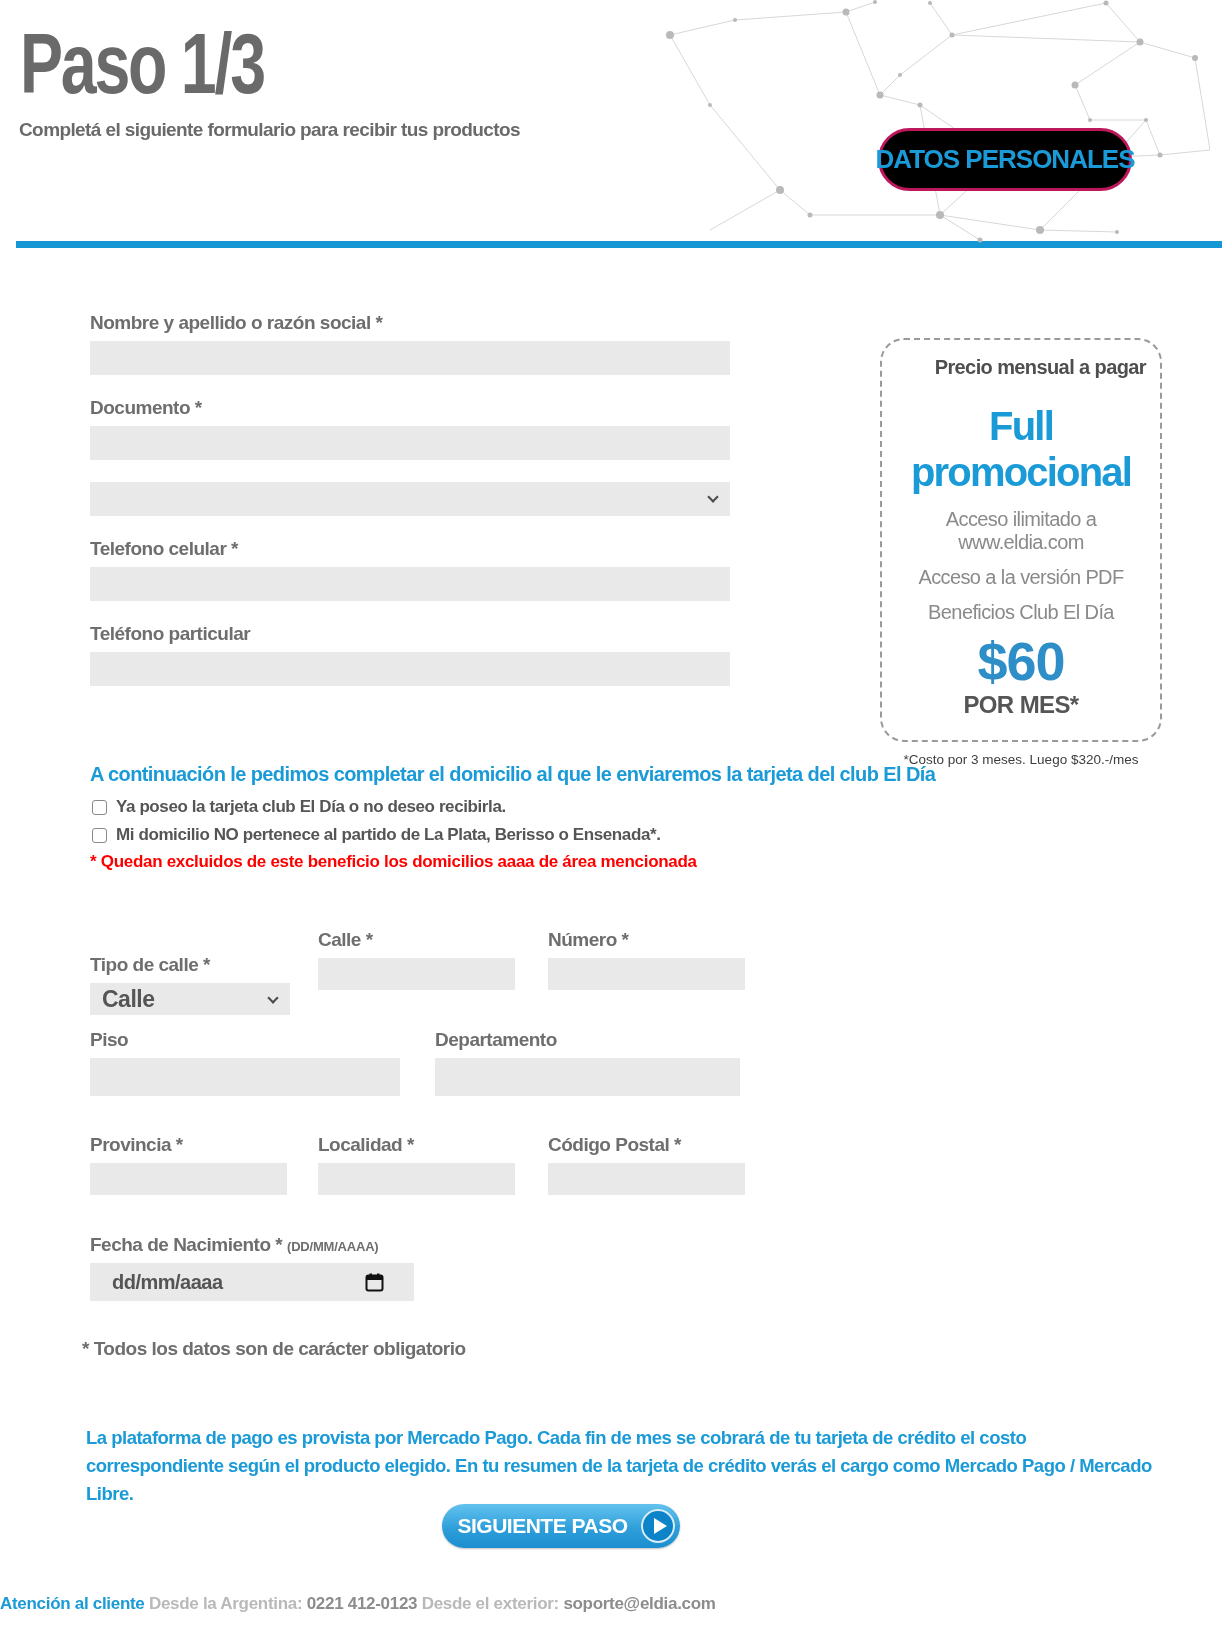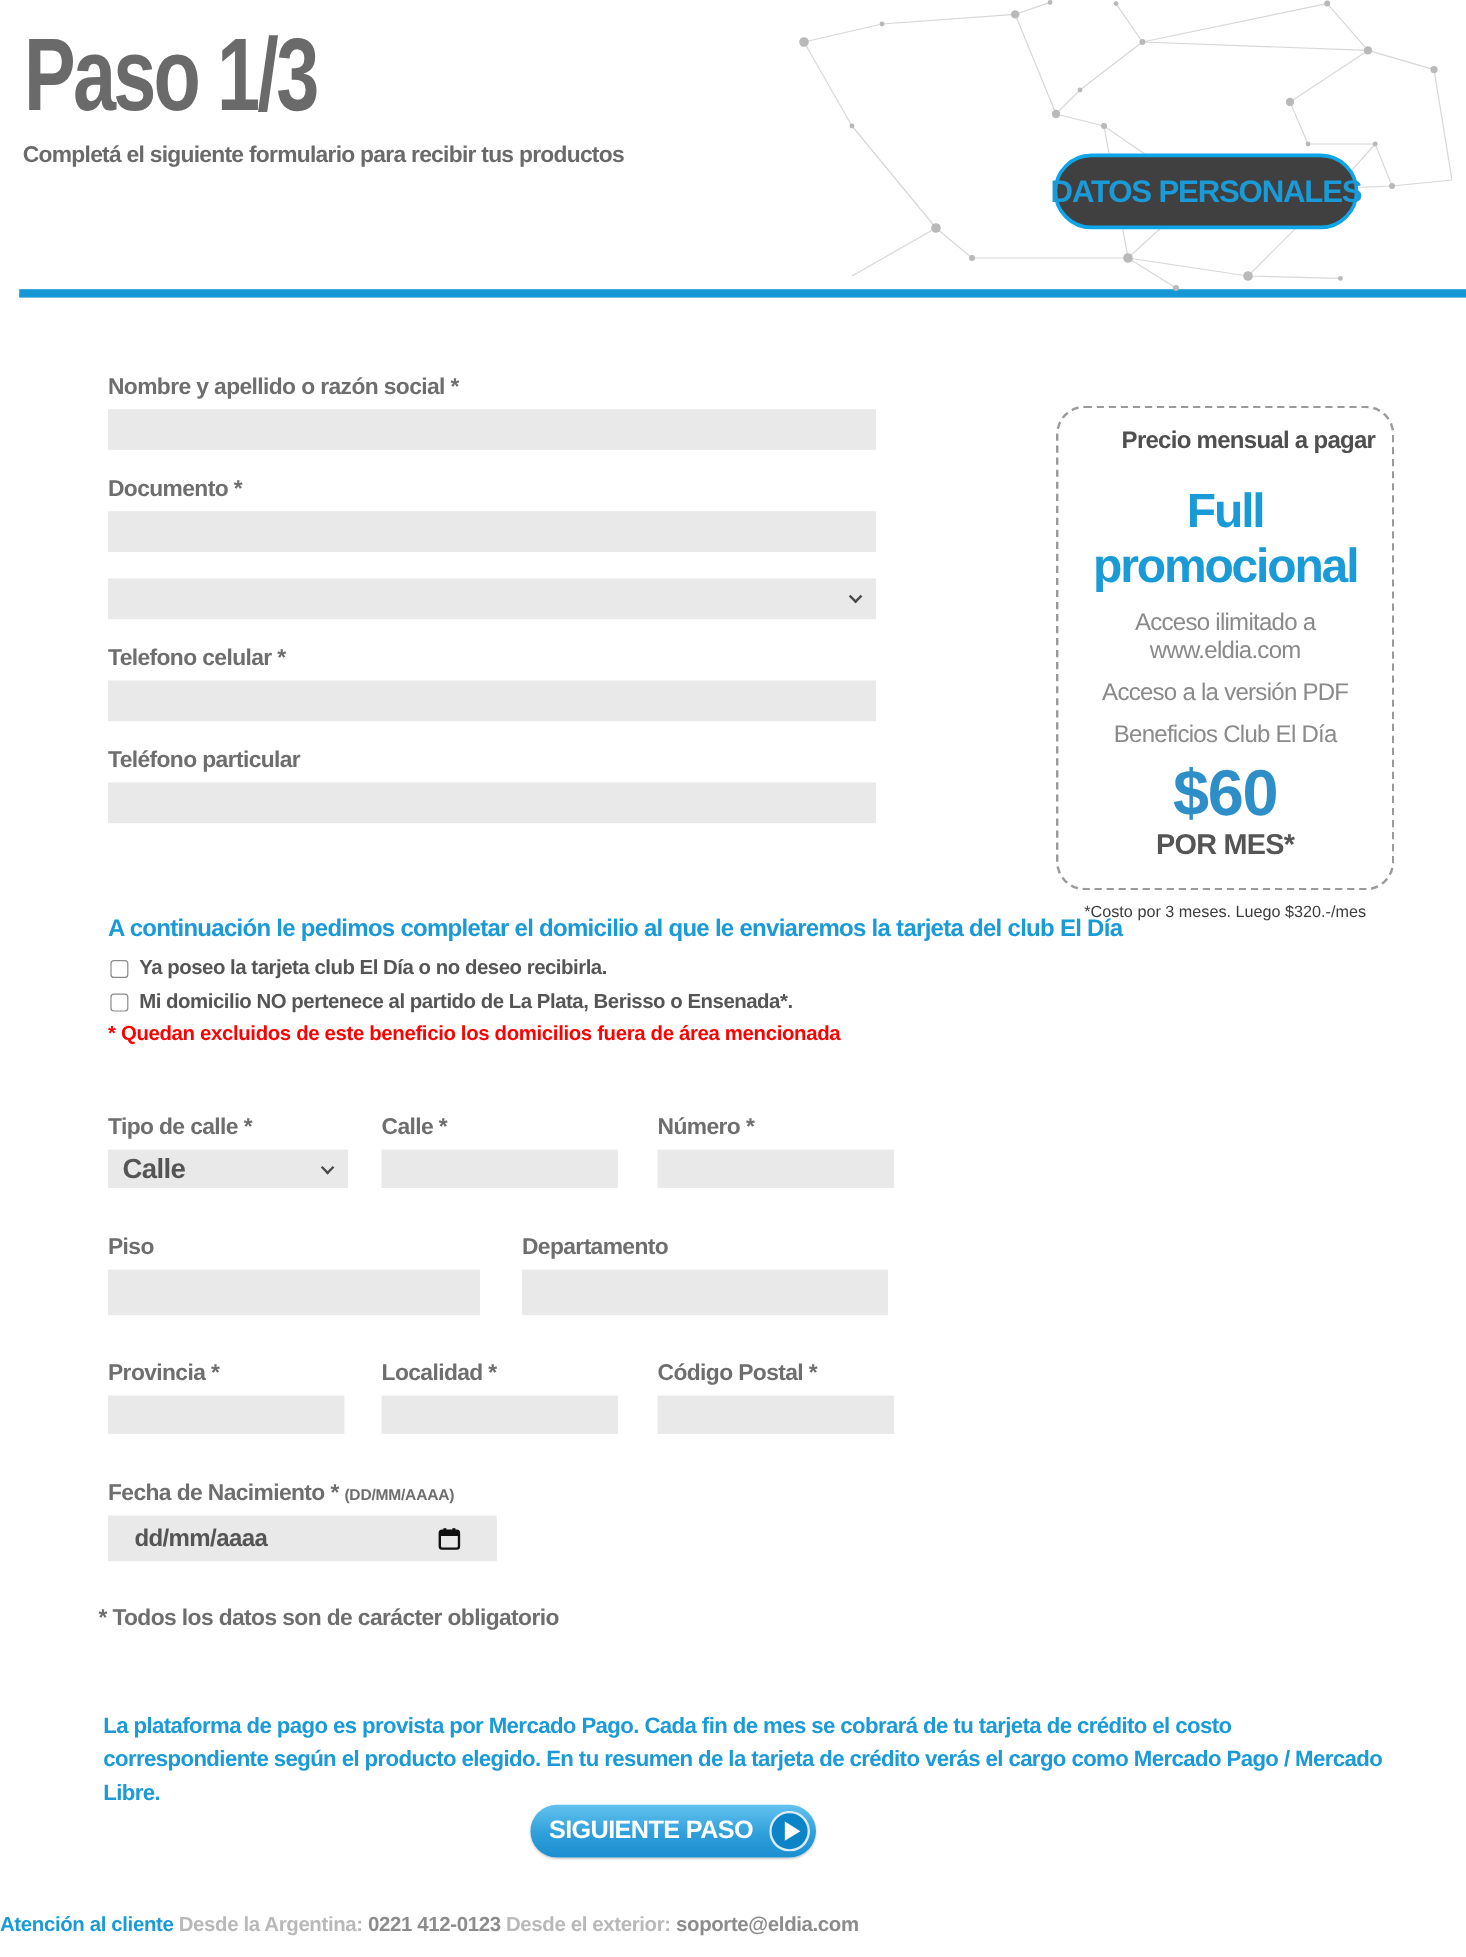--- a/index.html
+++ b/index.html
@@ -18,21 +18,21 @@
     letter-spacing:-3px; line-height:1.05; white-space:nowrap;
     transform:scaleX(0.75); transform-origin:left top;
   }
   .page-subtitle {
     position:absolute; left:19px; top:119px;
     font-size:19px; font-weight:bold; color:#6a6a6a; letter-spacing:-0.6px;
   }
   .network { position:absolute; left:650px; top:0; z-index:1; }
   .badge {
     position:absolute; left:878px; top:128px; width:254px; height:63px;
-    background:#404040; border:3px solid #0ea5e9; border-radius:32px;
+    background:#000000; border:3px solid #be185d; border-radius:32px;
     display:flex; align-items:center; justify-content:center;
     font-size:26px; font-weight:bold; color:#1a9ad7; letter-spacing:-1px;
     z-index:2; white-space:nowrap;
   }
   .divider {
     position:absolute; left:16px; top:241px; width:1206px; height:7px;
     background:#1697d5;
   }
 
   
@@ -240,23 +240,23 @@
 <div class="addr-heading">A continuación le pedimos completar el domicilio al que le enviaremos la tarjeta del club El Día</div>
 
 <div class="cb-row" style="top:797px;">
   <input type="checkbox" style="">
   <span>Ya poseo la tarjeta club El Día o no deseo recibirla.</span>
 </div>
 <div class="cb-row" style="top:825px;">
   <input type="checkbox" style="">
   <span>Mi domicilio NO pertenece al partido de La Plata, Berisso o Ensenada*.</span>
 </div>
-<div class="warning">* Quedan excluidos de este beneficio los domicilios fuera de área mencionada</div>
-
-<div class="cell" style="left:90px; top:929px; width:200px;">
+<div class="warning">* Quedan excluidos de este beneficio los domicilios aaaa de área mencionada</div>
+
+<div class="cell" style="left:90px; top:954px; width:200px;">
   <div class="flabel">Tipo de calle *</div>
   <div class="select-box">
     <span class="sel-value">Calle</span>
     <span class="chev"></span>
   </div>
 </div>
 <div class="cell" style="left:318px; top:929px; width:197px;">
   <div class="flabel">Calle *</div>
   <input class="tinput" type="text" style="">
 </div>

